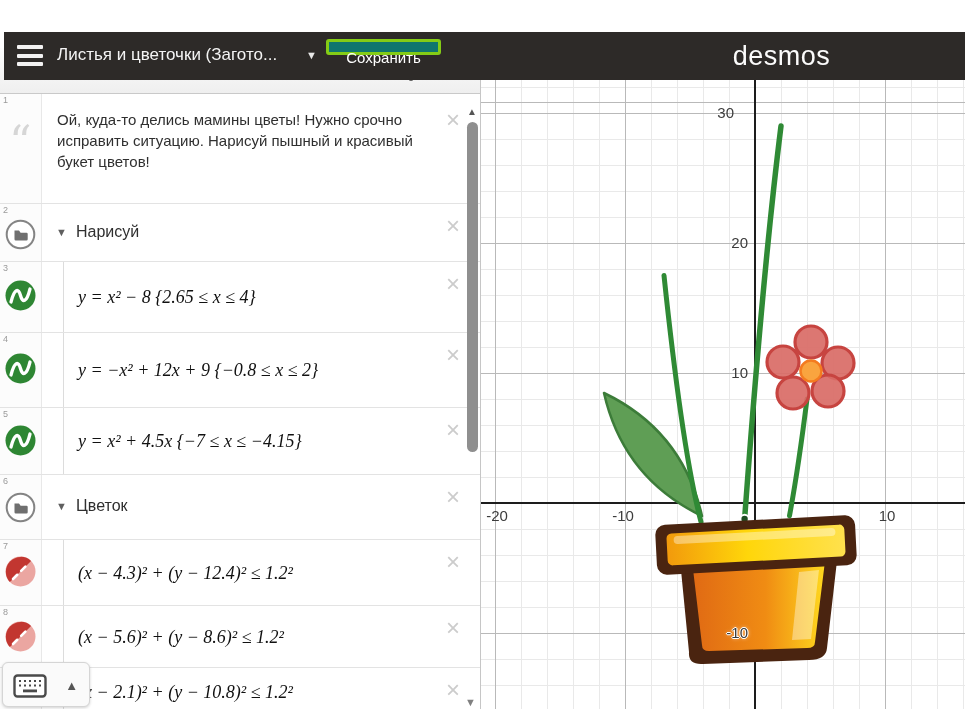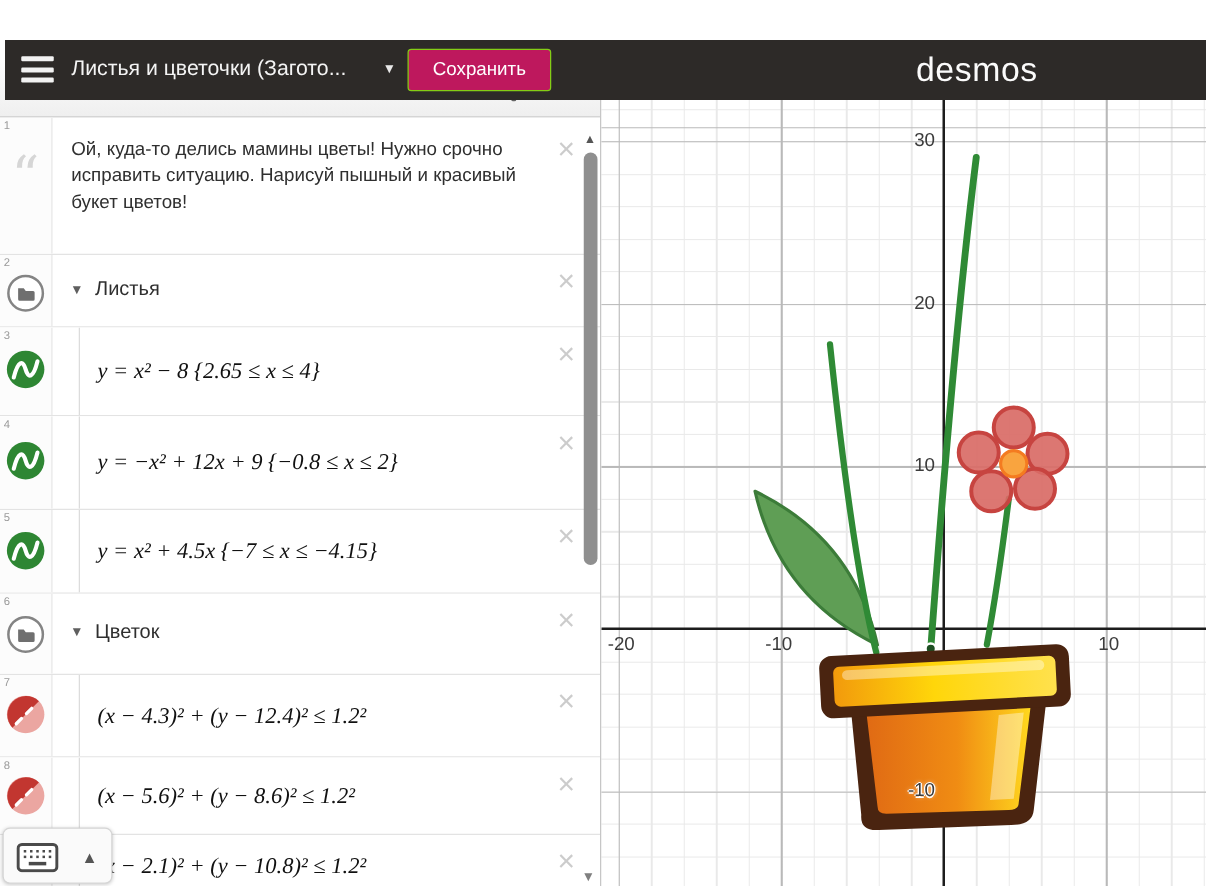--- a/index.html
+++ b/index.html
@@ -5,21 +5,21 @@
   * { margin:0; padding:0; box-sizing:border-box; }
   html,body { width:965px; height:709px; overflow:hidden; font-family:"Liberation Sans",sans-serif; background:#fff; }
   #app { position:relative; width:965px; height:709px; background:#fff; }
 
   
   .topbar { position:absolute; left:4px; top:0; width:965px; height:48px; background:#2d2a28; z-index:40;margin-top:32px; }
   .hamburger { position:absolute; left:13px; top:13px; width:26px; height:22px; cursor:pointer; }
   .hamburger span { display:block; width:26px; height:4px; background:#f2f2f2; border-radius:1px; margin-bottom:4.5px; }
   .doc-title { position:absolute; left:53px; top:13px; color:#f4f4f4; font-size:17px; max-width:245px; white-space:nowrap; overflow:hidden; }
   .title-caret { position:absolute; left:302px; top:17px; color:#e8e8e8; font-size:11px; cursor:pointer; }
-  .save-btn { position:absolute; left:322px; top:7px; width:115px; height:34px; background:#be185d; border:1px solid #84cc16; border-radius:3px; color:#fff; font-size:15px; text-align:center; line-height:32px; cursor:pointer; }
+  .save-btn { position:absolute; left:322px; top:7px; width:115px; height:16px; background:#0f766e; border:3px solid #84cc16; border-radius:3px; color:#fff; font-size:15px; text-align:center; line-height:32px; cursor:pointer; }
   .logo { position:absolute; left:705px; top:9px; width:145px; text-align:center; color:#fbfbfb; font-size:27px; font-weight:normal; letter-spacing:0.5px; }
 
   
   .panel { position:absolute; left:0; top:48px; width:481px; height:661px; background:#fff; border-right:1px solid #c6c6c6; z-index:30; }
   .exp-toolbar { position:absolute; left:0; top:0; width:100%; height:46px; background:linear-gradient(#fdfdfd,#efefef); border-bottom:1px solid #c9c9c9; }
   .tb-plus { position:absolute; left:16px; top:4px; font-size:31px; color:#5a5a5a; font-weight:bold; cursor:pointer; }
   .tb-undo { position:absolute; left:186px; top:12px; cursor:pointer; }
   .tb-redo { position:absolute; left:228px; top:12px; cursor:pointer; }
   .tb-gear { position:absolute; right:56px; top:10px; cursor:pointer; }
   .tb-collapse { position:absolute; right:17px; top:2px; font-size:29px; color:#4f4f4f; cursor:pointer; }
@@ -128,21 +128,21 @@
         <div class="gutter">
           <div class="rownum">2</div>
           <div class="gicon">
             <svg width="31" height="31" viewBox="0 0 31 31">
                 <circle cx="15.5" cy="15.5" r="13.8" fill="#fff" stroke="#848484" stroke-width="2"></circle>
                 <path d="M9.5,11.5 h4.5 l1.6,2.2 h5.9 a1.2,1.2 0 0 1 1.2,1.2 v5.4 a1.2,1.2 0 0 1 -1.2,1.2 h-10.8 a1.2,1.2 0 0 1 -1.2,-1.2 z" fill="#6f6f6f"></path>
               </svg>
           </div>
         </div>
         <div class="folder-arrow">▼</div>
-        <div class="folder-label">Листья</div>
+        <div class="folder-label">Нарисуй</div>
         <div class="x-btn">×</div>
       </div>
 
       <div class="row" style="height:71px">
         <div class="gutter">
           <div class="rownum">3</div>
           <div class="gicon" style="top:18px">
             <svg width="31" height="31" viewBox="0 0 31 31">
                 <circle cx="15.5" cy="15.5" r="15" fill="#2e8633"></circle>
                 <path d="M6,22 C9.5,8 13.5,8 15.5,15.5 C17.5,23 21.5,23 25,9" fill="none" stroke="#fff" stroke-width="3.3" stroke-linecap="round"></path>
@@ -306,21 +306,21 @@
       <g stroke="#c74440" stroke-width="3.2">
         <circle cx="302" cy="314" r="16" fill="#d96b66" fill-opacity="0.92"></circle>
         <circle cx="357" cy="315" r="16" fill="#d96b66" fill-opacity="0.92"></circle>
         <circle cx="330" cy="294" r="16" fill="#d96b66" fill-opacity="0.92"></circle>
         <circle cx="312" cy="345" r="16" fill="#d96b66" fill-opacity="0.92"></circle>
         <circle cx="347" cy="343" r="16" fill="#d96b66" fill-opacity="0.92"></circle>
         <circle cx="330" cy="323" r="10.5" fill="#f9a43f" stroke="#f47b20" stroke-width="2.5"></circle>
       </g>
     </svg>
 
-    <span class="alabel yl" style="left:237px;top:56px">30</span>
+    <span class="alabel yl" style="left:223px;top:56px">30</span>
     <span class="alabel yl" style="left:237px;top:186px">20</span>
     <span class="alabel yl" style="left:237px;top:316px">10</span>
     <span class="alabel yl halo" style="left:237px;top:576px">-10</span>
     <span class="alabel xl" style="left:0px;top:459px">-20</span>
     <span class="alabel xl" style="left:126px;top:459px">-10</span>
     <span class="alabel xl" style="left:390px;top:459px">10</span>
   </div>
 
 </div>
 

